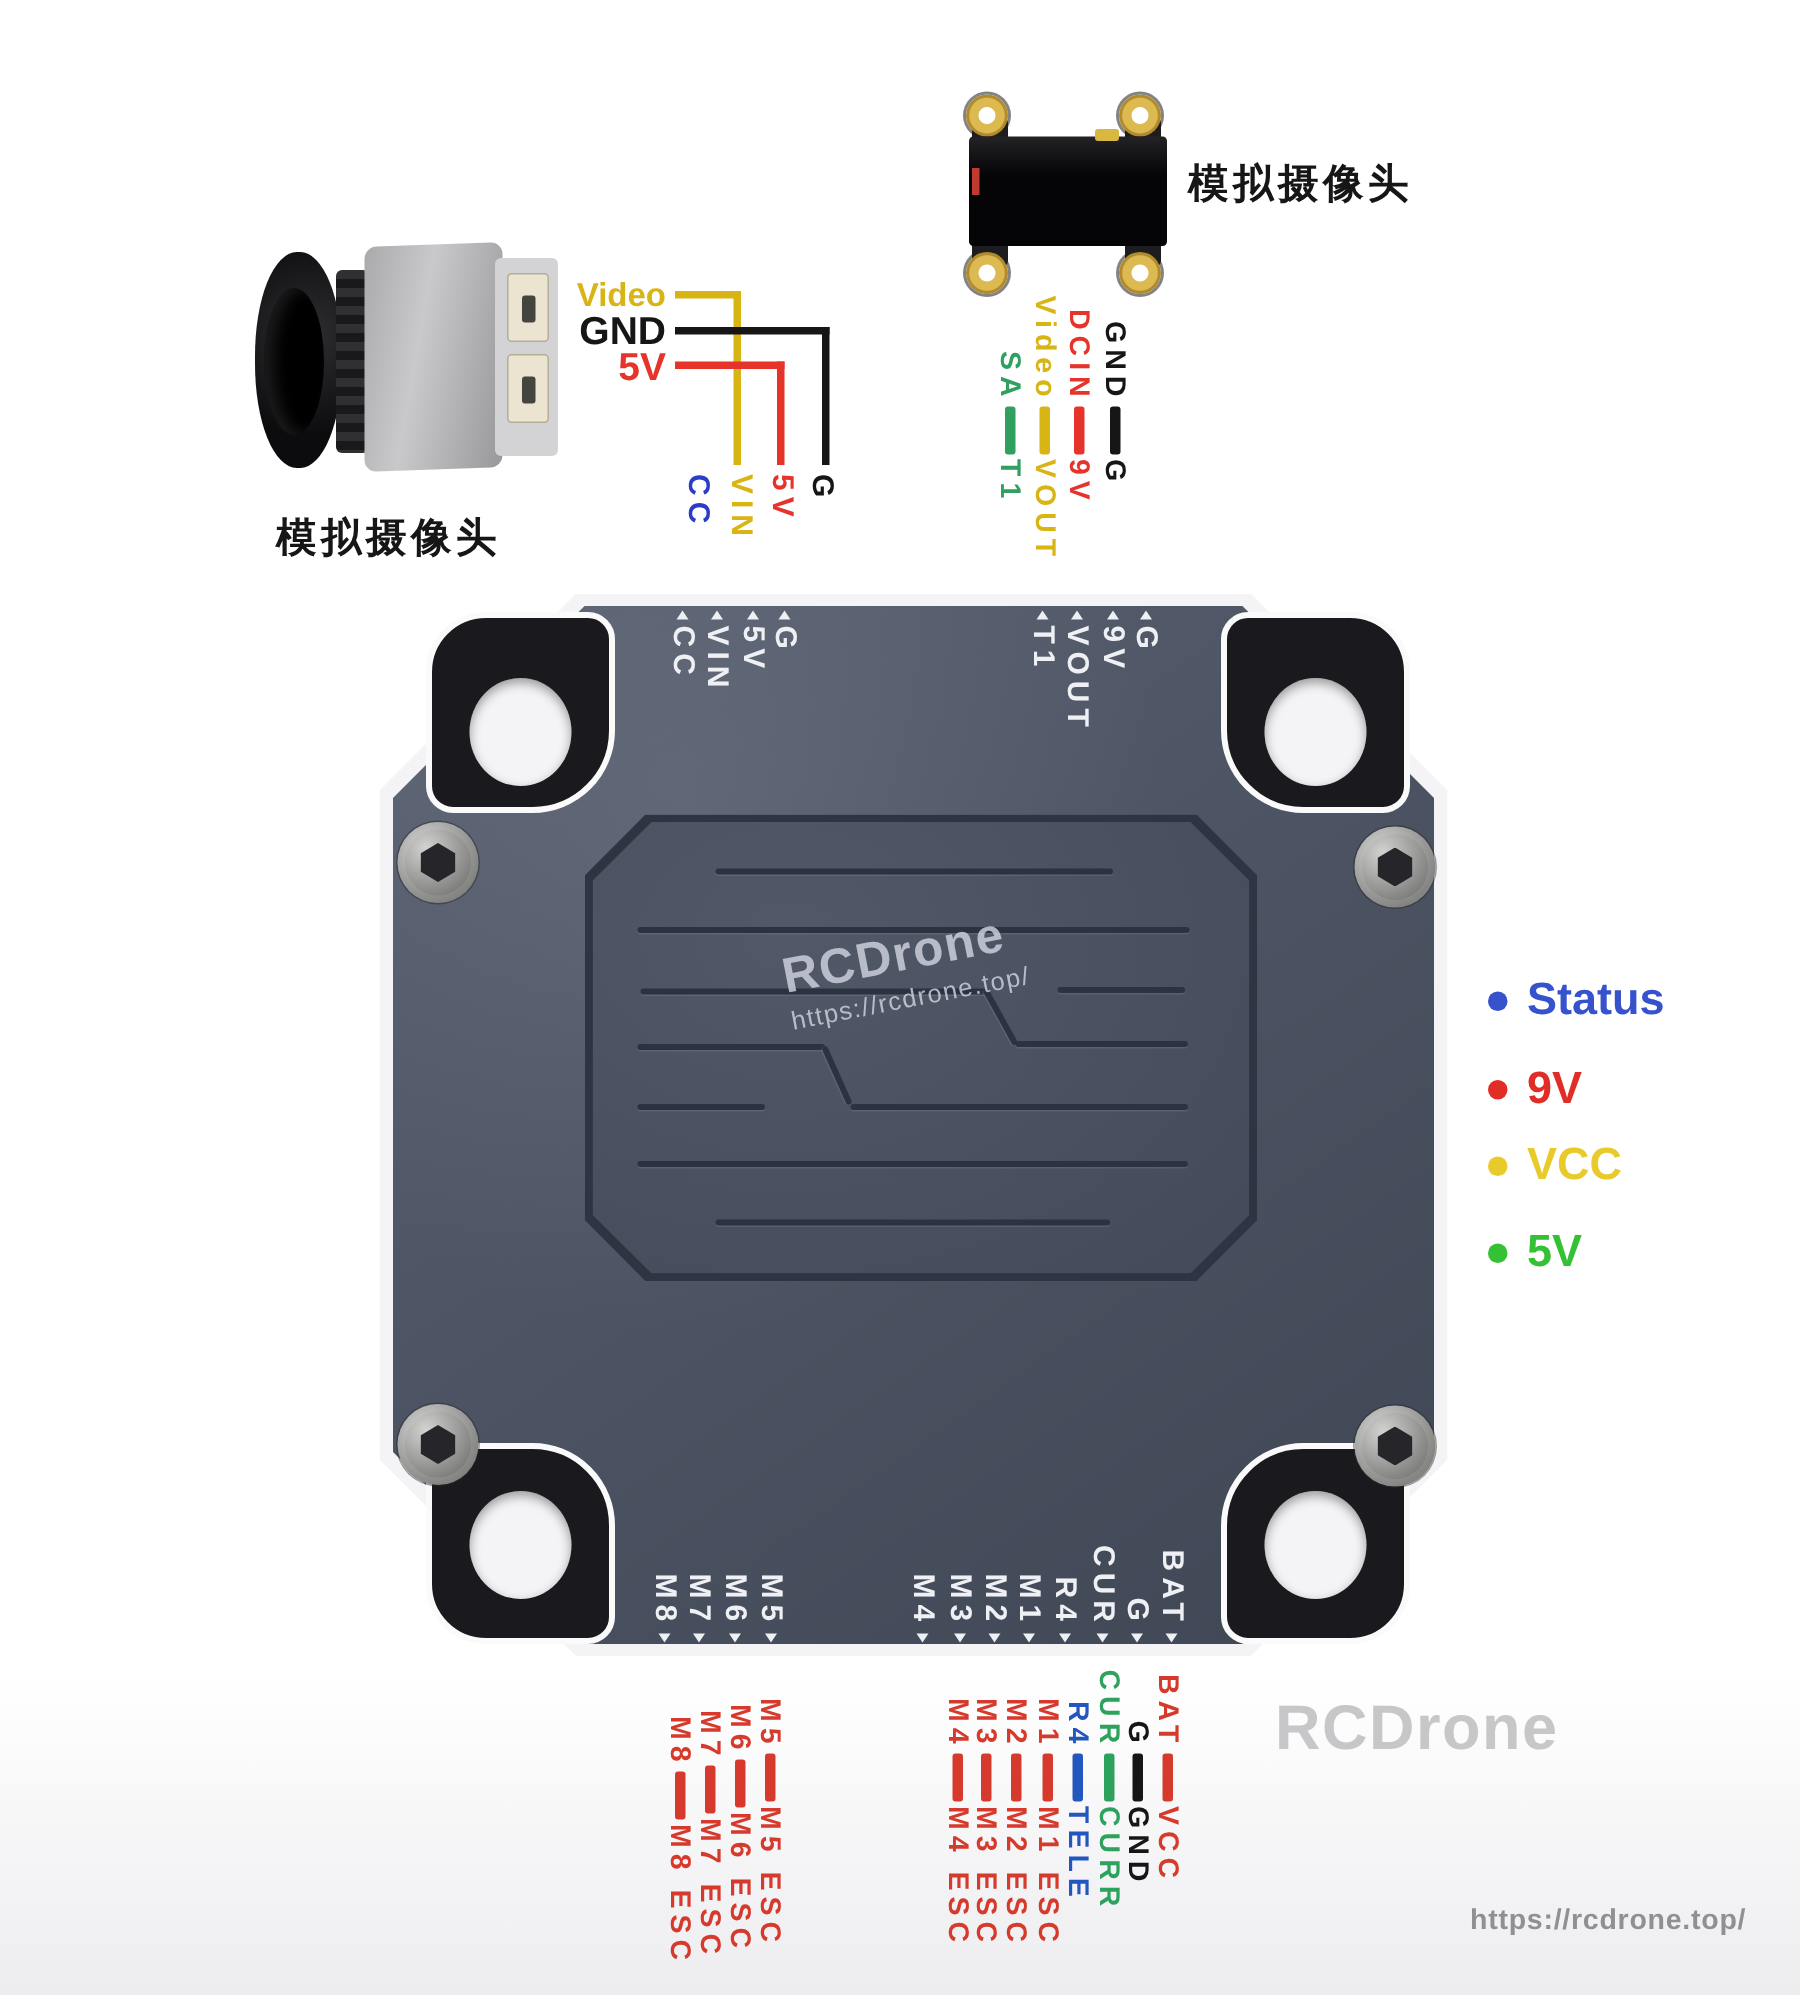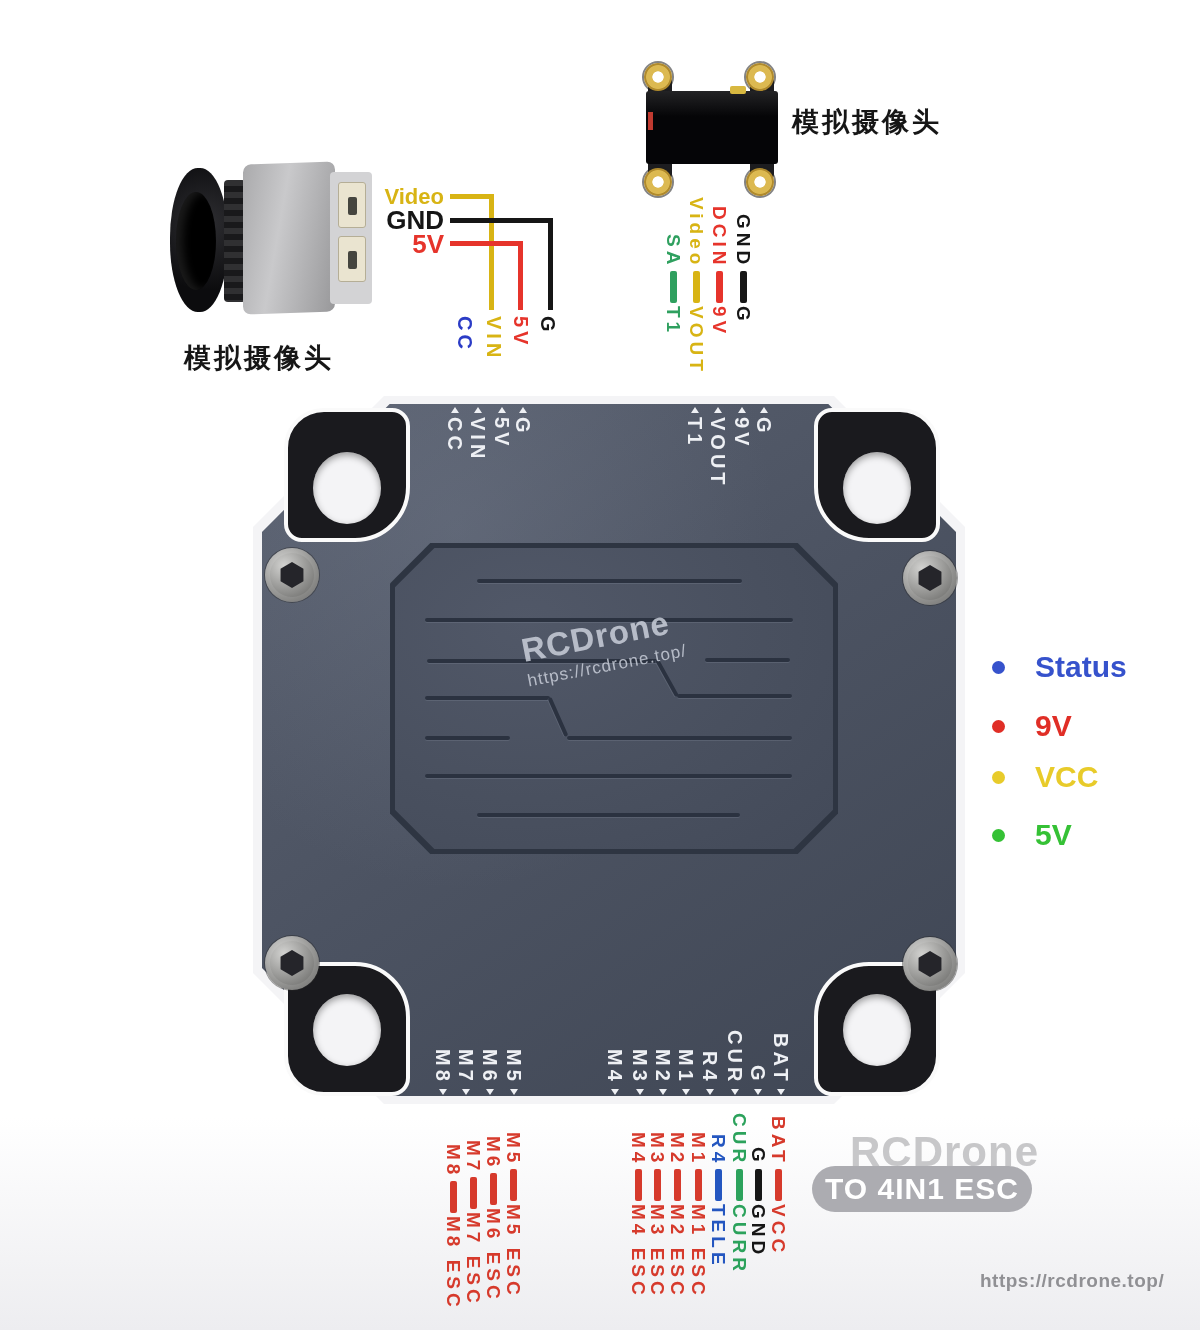--- a/index.html
+++ b/index.html
@@ -75,21 +75,21 @@
   
   .vtx-grommet{position:absolute;width:28px;height:28px;border-radius:50%;
     background:radial-gradient(circle,#ffffff 0 27%,#dcb951 30% 58%,#b08a2c 62% 100%);
     box-shadow:0 0 0 2px rgba(30,30,30,.55);}
   .vtx-tab{position:absolute;width:24px;height:30px;border-radius:4px;background:#1d1d20;}
   .vtx-board{position:absolute;left:646px;top:91px;width:132px;height:73px;border-radius:3px;
     background:linear-gradient(180deg,#232325 0%,#050507 35%);}
   .vtx-chip{position:absolute;left:730px;top:86px;width:16px;height:8px;border-radius:2px;background:#d8b840;}
   .vtx-mark{position:absolute;left:648px;top:112px;width:5px;height:18px;background:#c03a30;}
   
-  .legend-row{position:absolute;left:992px;display:flex;align-items:center;gap:30px;font-weight:700;font-size:30px;height:38px;}
+  .legend-row{position:absolute;left:992px;display:flex;align-items:center;gap:13px;font-weight:700;font-size:30px;height:38px;}
   .legend-dot{width:13px;height:13px;border-radius:50%;flex:0 0 auto;}
   
   .board-wm{position:absolute;left:524px;top:632px;transform:rotate(-11deg);transform-origin:left center;color:rgba(206,211,222,.82);}
   .board-wm .l1{font-size:33px;font-weight:700;letter-spacing:1px;}
   .board-wm .l2{font-size:17px;margin-top:2px;letter-spacing:1px;}
   .footer-wm{position:absolute;left:850px;top:1128px;font-size:42px;font-weight:700;color:#c7c7c9;letter-spacing:1px;z-index:1;}
   .footer-badge{position:absolute;left:812px;top:1166px;width:220px;height:46px;border-radius:23px;
     background:rgba(165,165,170,.92);color:#ffffff;font-size:30px;font-weight:700;letter-spacing:1px;
     display:flex;align-items:center;justify-content:center;z-index:2;}
   .footer-url{position:absolute;left:980px;top:1270px;font-size:19px;font-weight:700;color:#909094;letter-spacing:.5px;}
@@ -411,16 +411,15 @@
   </div>
   <div class="wcol c-escred" style="left:767px;top:1114px;">
     <div class="wtop">
         <span class="vt">BAT</span>
       </div>
     <div class="wbar"></div>
     <span class="vt">VCC</span>
   </div>
 
   <div class="footer-wm">RCDrone</div>
-  <div class="footer-badge">TO 4IN1 ESC</div>
   <div class="footer-url">https://rcdrone.top/</div>
 
 </div>
 
 </body></html>

